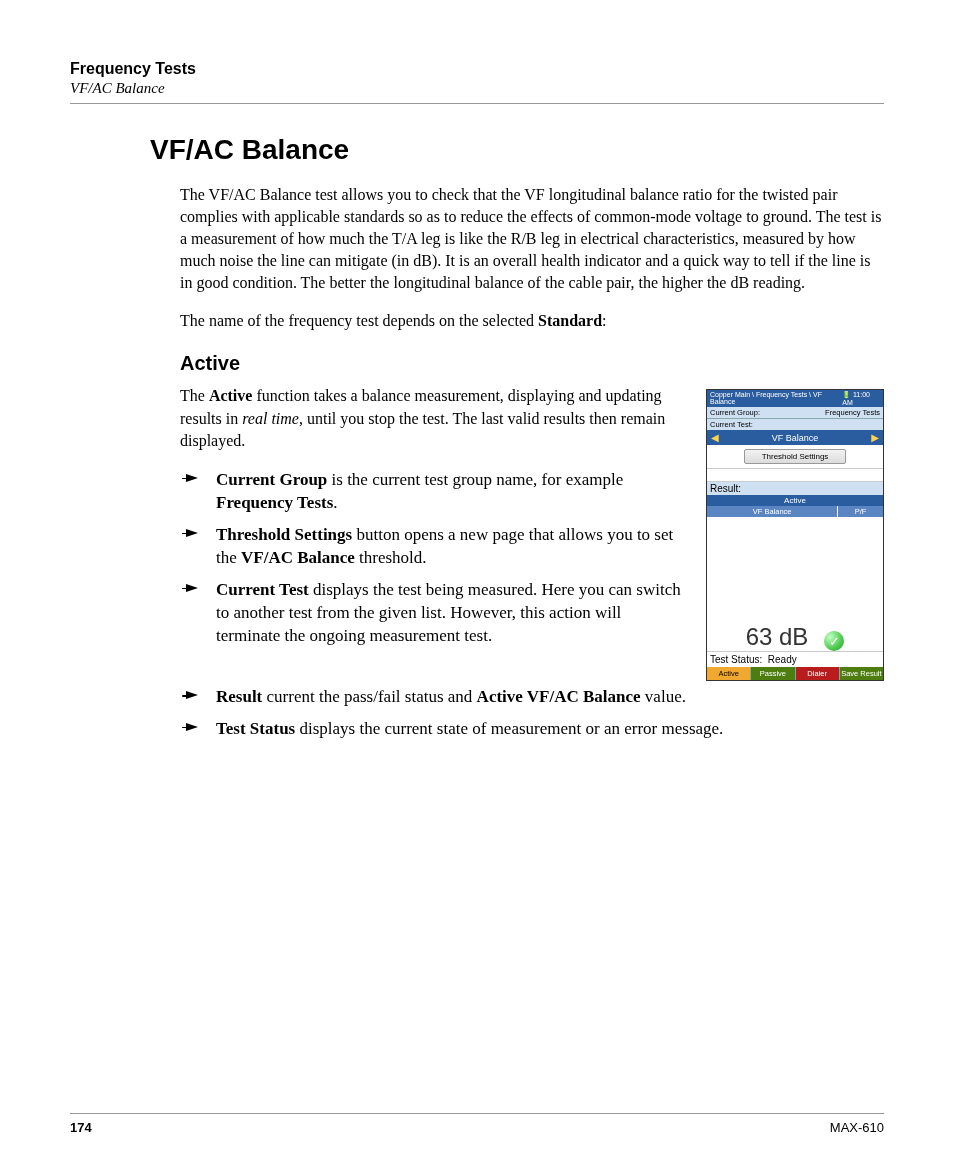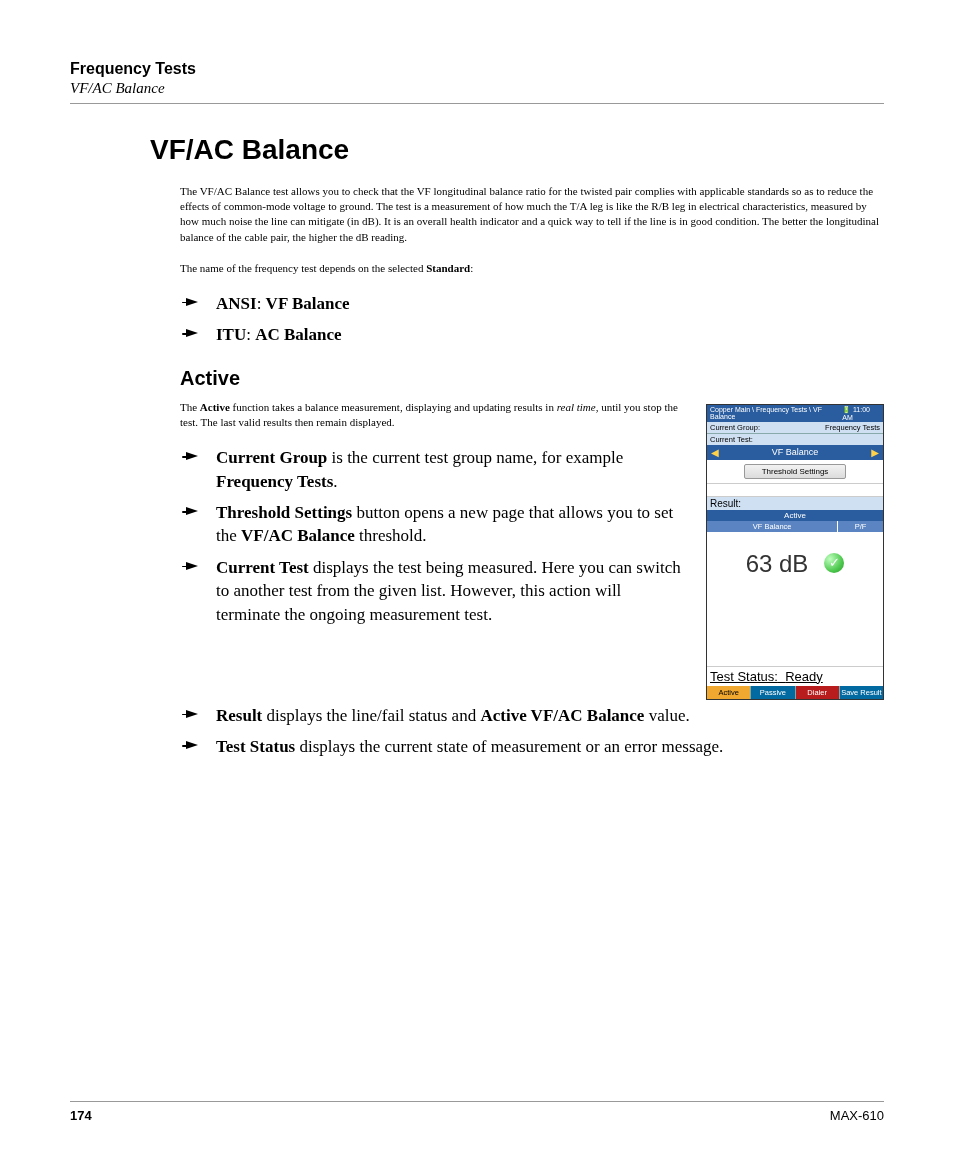--- a/index.html
+++ b/index.html
@@ -39,21 +39,21 @@
     font-size: 28px;
     margin: 0 0 18px 0;
   }
   h2 {
     font-family: Verdana, Arial, sans-serif;
     font-weight: bold;
     font-size: 20px;
     margin: 20px 0 10px 0;
   }
   p {
-    font-size: 11px;
+    font-size: 16px;
     line-height: 1.38;
     margin: 0 0 16px 0;
   }
   .bold { font-weight: bold; }
   .ital { font-style: italic; }
   .bullets {
     list-style: none;
     padding: 0;
     margin: 0 0 10px 0;
   }
@@ -160,60 +160,59 @@
     display: flex;
     background: #5b85c2;
     color: #fff;
     font-size: 7.5px;
   }
   .ss-col-left { flex: 3; text-align: center; padding: 1px; border-right: 1px solid #fff; }
   .ss-col-right { flex: 1; text-align: center; padding: 1px; }
   .ss-value-area {
     height: 116px;
     display: flex;
-    align-items: flex-start;
+    align-items: flex-end;
     justify-content: center;
     gap: 16px;
     padding-top: 18px;
     font-size: 24px;
     color: #333;
     font-family: Arial, sans-serif;
   }
   .ss-pass {
     width: 20px; height: 20px;
     border-radius: 50%;
     background: radial-gradient(circle at 30% 30%, #bfffbf, #4fc94f 60%, #2a9a2a);
     color: #fff;
     font-size: 13px;
     display: flex; align-items: center; justify-content: center;
     margin-top: 3px;
   }
   .ss-status {
-    font-size: 13px;
+    font-size: 10px;
     padding: 2px 3px;
     border-top: 1px solid #ccc;
-    text-decoration: underline;
   }
   .ss-tabs {
     display: flex;
     font-size: 7.5px;
   }
   .ss-tab {
     flex: 1;
     text-align: center;
     padding: 2px 1px;
     border-right: 1px solid #7aa;
   }
   .ss-tab:last-child { border-right: none; }
   .ss-tab.active { background: #f0a830; color: #000; }
-  .ss-tab.blue { background: #0369a1; color: #fff; }
+  .ss-tab.blue { background: #4d7c0f; color: #fff; }
   .ss-tab.blue2 { background: #b91c1c; color: #fff; }
   .footer {
     position: absolute;
-    bottom: 36px;
+    bottom: 24px;
     left: 70px;
     right: 70px;
   }
   .footer-rule {
     border: none;
     border-top: 1px solid #999;
     margin: 0 0 6px 0;
   }
   .footer-row {
     display: flex;
@@ -232,28 +231,20 @@
 
 <div class="main">
   <h1>VF/AC Balance</h1>
 
   <p style="padding-left:30px;">The VF/AC Balance test allows you to check that the VF longitudinal balance ratio for the twisted pair complies with applicable standards so as to reduce the effects of common-mode voltage to ground. The test is a measurement of how much the T/A leg is like the R/B leg in electrical characteristics, measured by how much noise the line can mitigate (in dB). It is an overall health indicator and a quick way to tell if the line is in good condition. The better the longitudinal balance of the cable pair, the higher the dB reading.</p>
 
   <p style="padding-left:30px;">
     <span>The name of the frequency test depends on the selected </span><span class="bold">Standard</span><span>:</span>
   </p>
 
-  <ul class="bullets" style="padding-left:30px;">
-    <li>
-      <span class="bold">ANSI</span><span>: </span><span class="bold">VF Balance</span>
-    </li>
-    <li>
-      <span class="bold">ITU</span><span>: </span><span class="bold">AC Balance</span>
-    </li>
-  </ul>
 
   <h2 style="padding-left:30px;">Active</h2>
 
   <div class="active-row" style="padding-left:30px;">
     <div class="active-text">
       <p>
         <span>The </span><span class="bold">Active</span><span> function takes a balance measurement, displaying and updating results in </span><span class="ital">real time</span><span>, until you stop the test. The last valid results then remain displayed.</span>
       </p>
       <ul class="bullets">
         <li>
@@ -305,21 +296,21 @@
         <div class="ss-tab active">Active</div>
         <div class="ss-tab blue">Passive</div>
         <div class="ss-tab blue2">Dialer</div>
         <div class="ss-tab blue">Save Result</div>
       </div>
     </div>
   </div>
 
   <ul class="bullets" style="padding-left:30px; margin-top:4px;">
     <li>
-      <span class="bold">Result</span><span> displays the line/fail status and </span><span class="bold">Active VF/AC Balance</span><span> value.</span>
+      <span class="bold">Result</span><span> current the pass/fail status and </span><span class="bold">Active VF/AC Balance</span><span> value.</span>
     </li>
     <li>
       <span class="bold">Test Status</span><span> displays the current state of measurement or an error message.</span>
     </li>
   </ul>
 </div>
 
 <div class="footer">
   <hr class="footer-rule">
   <div class="footer-row">

